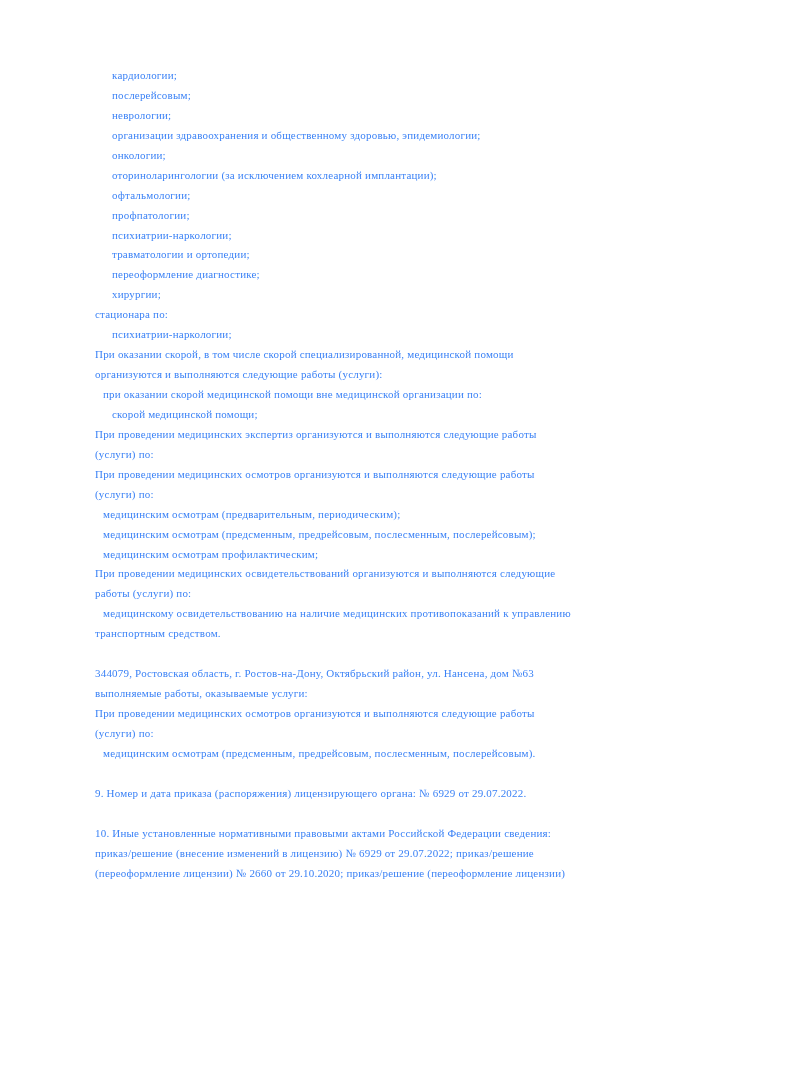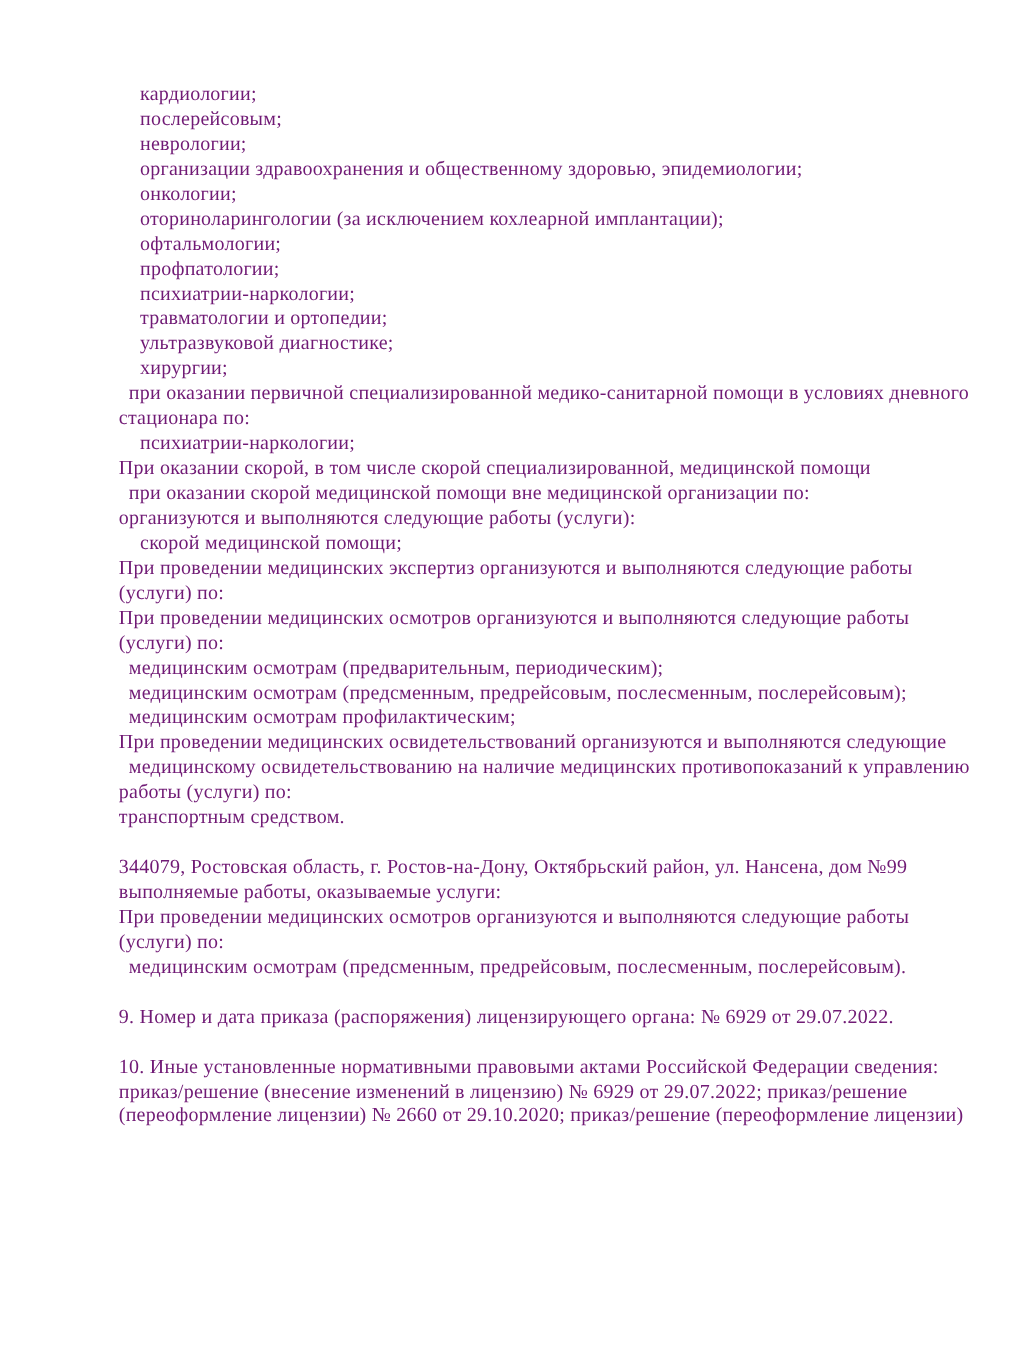--- a/index.html
+++ b/index.html
@@ -7,24 +7,24 @@
     padding: 0;
     background: #ffffff;
   }
   .page {
     position: relative;
     width: 812px;
     height: 1080px;
     background: #ffffff;
     overflow: hidden;
     font-family: "Liberation Serif", "DejaVu Serif", serif;
-    font-size: 16px;
+    font-size: 11px;
     line-height: 19.95px;
     letter-spacing: 0.2px;
-    color: #701a75;
+    color: #3b82f6;
     font-weight: 400;
   }
   .content {
     position: absolute;
     left: 95px;
     top: 66px;
     right: 10px;
   }
   .ln {
     white-space: nowrap;
@@ -42,42 +42,41 @@
     <div class="ln i2">кардиологии;</div>
     <div class="ln i2">послерейсовым;</div>
     <div class="ln i2">неврологии;</div>
     <div class="ln i2">организации здравоохранения и общественному здоровью, эпидемиологии;</div>
     <div class="ln i2">онкологии;</div>
     <div class="ln i2">оториноларингологии (за исключением кохлеарной имплантации);</div>
     <div class="ln i2">офтальмологии;</div>
     <div class="ln i2">профпатологии;</div>
     <div class="ln i2">психиатрии-наркологии;</div>
     <div class="ln i2">травматологии и ортопедии;</div>
-    <div class="ln i2">ультразвуковой диагностике;</div>
+    <div class="ln i2">переоформление диагностике;</div>
     <div class="ln i2">хирургии;</div>
-    <div class="ln i1">при оказании первичной специализированной медико-санитарной помощи в условиях дневного</div>
     <div class="ln i0">стационара по:</div>
     <div class="ln i2">психиатрии-наркологии;</div>
     <div class="ln i0">При оказании скорой, в том числе скорой специализированной, медицинской помощи</div>
+    <div class="ln i0">организуются и выполняются следующие работы (услуги):</div>
     <div class="ln i1">при оказании скорой медицинской помощи вне медицинской организации по:</div>
-    <div class="ln i0">организуются и выполняются следующие работы (услуги):</div>
     <div class="ln i2">скорой медицинской помощи;</div>
     <div class="ln i0">При проведении медицинских экспертиз организуются и выполняются следующие работы</div>
     <div class="ln i0">(услуги) по:</div>
     <div class="ln i0">При проведении медицинских осмотров организуются и выполняются следующие работы</div>
     <div class="ln i0">(услуги) по:</div>
     <div class="ln i1">медицинским осмотрам (предварительным, периодическим);</div>
     <div class="ln i1">медицинским осмотрам (предсменным, предрейсовым, послесменным, послерейсовым);</div>
     <div class="ln i1">медицинским осмотрам профилактическим;</div>
     <div class="ln i0">При проведении медицинских освидетельствований организуются и выполняются следующие</div>
+    <div class="ln i0">работы (услуги) по:</div>
     <div class="ln i1">медицинскому освидетельствованию на наличие медицинских противопоказаний к управлению</div>
-    <div class="ln i0">работы (услуги) по:</div>
     <div class="ln i0">транспортным средством.</div>
     <div class="ln blank"></div>
-    <div class="ln i0">344079, Ростовская область, г. Ростов-на-Дону, Октябрьский район, ул. Нансена, дом №99</div>
+    <div class="ln i0">344079, Ростовская область, г. Ростов-на-Дону, Октябрьский район, ул. Нансена, дом №63</div>
     <div class="ln i0">выполняемые работы, оказываемые услуги:</div>
     <div class="ln i0">При проведении медицинских осмотров организуются и выполняются следующие работы</div>
     <div class="ln i0">(услуги) по:</div>
     <div class="ln i1">медицинским осмотрам (предсменным, предрейсовым, послесменным, послерейсовым).</div>
     <div class="ln blank"></div>
     <div class="ln i0">9. Номер и дата приказа (распоряжения) лицензирующего органа: № 6929 от 29.07.2022.</div>
     <div class="ln blank"></div>
     <div class="ln i0">10. Иные установленные нормативными правовыми актами Российской Федерации сведения:</div>
     <div class="ln i0">приказ/решение (внесение изменений в лицензию) № 6929 от 29.07.2022; приказ/решение</div>
     <div class="ln i0">(переоформление лицензии) № 2660 от 29.10.2020; приказ/решение (переоформление лицензии)</div>

